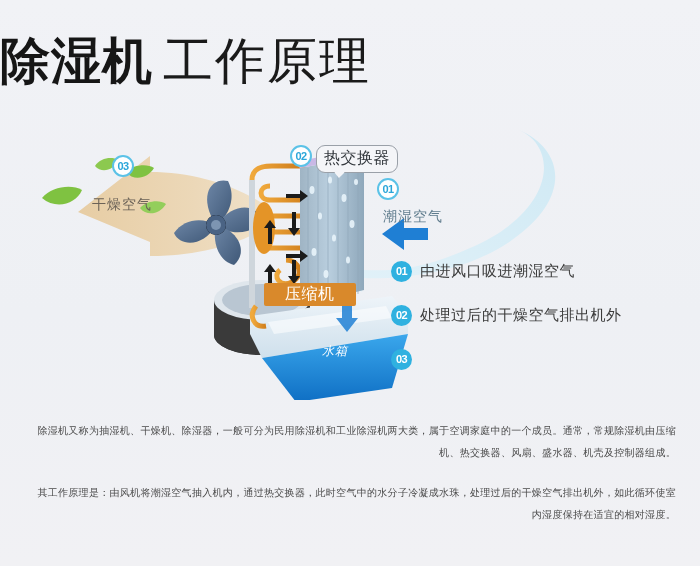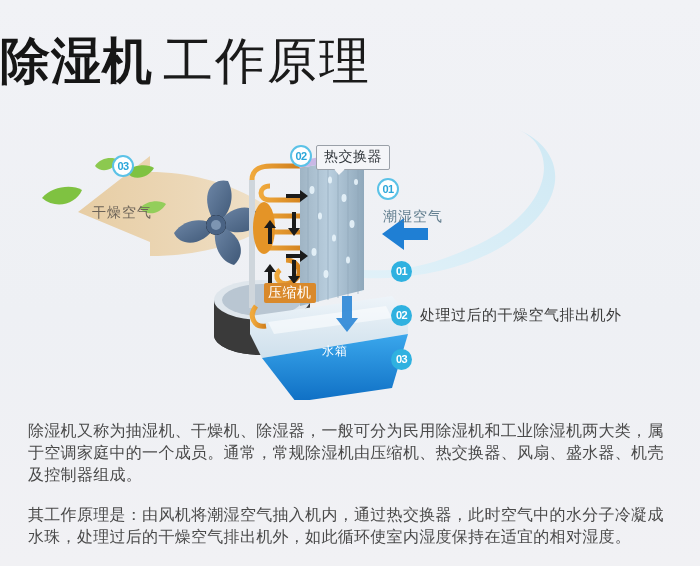--- a/index.html
+++ b/index.html
@@ -75,73 +75,74 @@
   #badge-03 { left: 112px; top: 35px; }
   #badge-02 { left: 290px; top: 25px; }
   #badge-01 { left: 377px; top: 58px; }
 
   .callout {
     position: absolute;
     left: 316px;
     top: 25px;
     padding: 2px 7px 3px 7px;
     border: 1px solid #9aa0a8;
-    border-radius: 2px;
+    border-radius: 9px;
     background: #f4f5f8;
-    font-size: 14px;
+    font-size: 16px;
     color: #33383d;
     letter-spacing: 0.5px;
   }
   .callout::after {
     content: "";
     position: absolute;
     left: 17px;
     bottom: -6px;
     width: 9px;
     height: 6px;
     background: #f4f5f8;
     border-left: 1px solid #9aa0a8;
     border-right: 1px solid #9aa0a8;
     clip-path: polygon(0 0, 100% 0, 45% 100%);
   }
 
   .lbl-dry {
     position: absolute;
     left: 92px;
-    top: 84px;
+    top: 76px;
     font-size: 14px;
     color: #6b6257;
     letter-spacing: 1px;
   }
   .lbl-humid {
     position: absolute;
     left: 383px;
     top: 88px;
     font-size: 14px;
     color: #5e7b8c;
     letter-spacing: 1px;
   }
   .lbl-compressor {
     position: absolute;
     left: 264px;
     top: 163px;
-    font-size: 14px;
+    font-size: 16px;
     color: #ffffff;
     background: #d9892b;
-    padding: 1px 4px;
+    padding: 1px 21px;
     border-radius: 2px;
     letter-spacing: 0.5px;
   }
   .lbl-tank {
     position: absolute;
     left: 322px;
     top: 223px;
     font-size: 12px;
     color: #ffffff;
     letter-spacing: 1px;
+    font-style: italic;
   }
 
   
   .steps {
     position: absolute;
     left: 391px;
     top: 255px;
     width: 300px;
   }
   .step {
@@ -172,25 +173,26 @@
   }
 
   
   .body-copy {
     position: absolute;
     left: 28px;
     top: 420px;
     width: 648px;
   }
   .para {
-    font-size: 16px;
+    font-size: 10px;
     line-height: 22px;
     color: #4a4a4a;
     letter-spacing: 0.3px;
     margin: 0 0 18px 0;
+    text-align: right;
   }
   .para:last-child { margin-bottom: 0; }
 </style>
 </head>
 <body>
 
 <div class="page">
 
   <div class="title-wrap">
     <span class="title-strong">除湿机</span><span class="title-light">工作原理</span>
@@ -335,20 +337,21 @@
 
     <div class="lbl-dry">干燥空气</div>
     <div class="lbl-humid">潮湿空气</div>
     <div class="lbl-compressor">压缩机</div>
     <div class="lbl-tank">水箱</div>
   </div>
 
   <div class="steps">
     <div class="step">
       <div class="step-badge">01</div>
+      <div class="step-text">由进风口吸进潮湿空气</div>
     </div>
     <div class="step">
       <div class="step-badge">02</div>
       <div class="step-text">处理过后的干燥空气排出机外</div>
     </div>
     <div class="step">
       <div class="step-badge">03</div>
     </div>
   </div>
 

